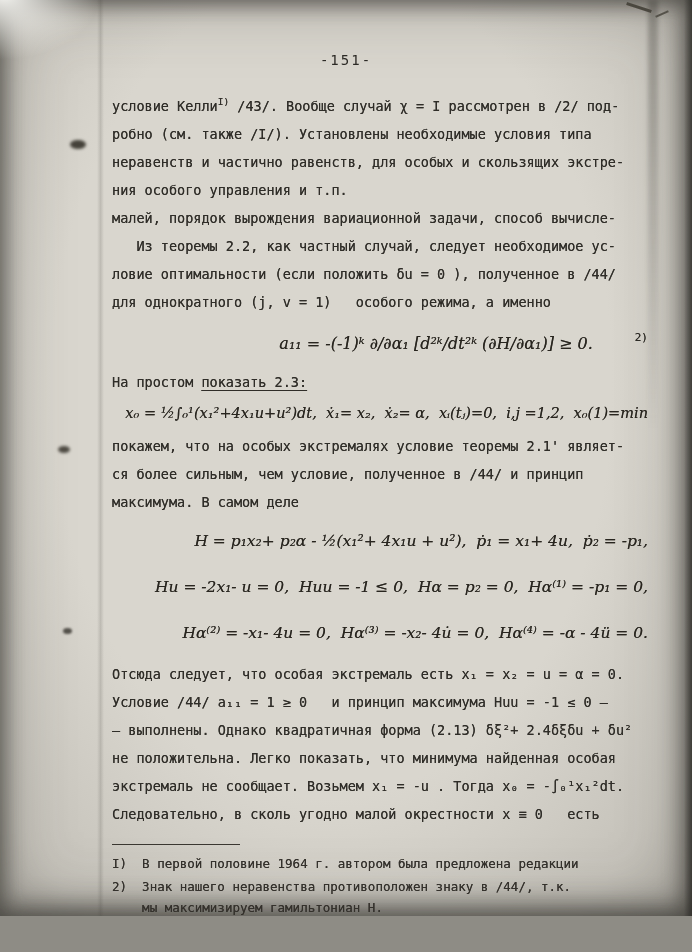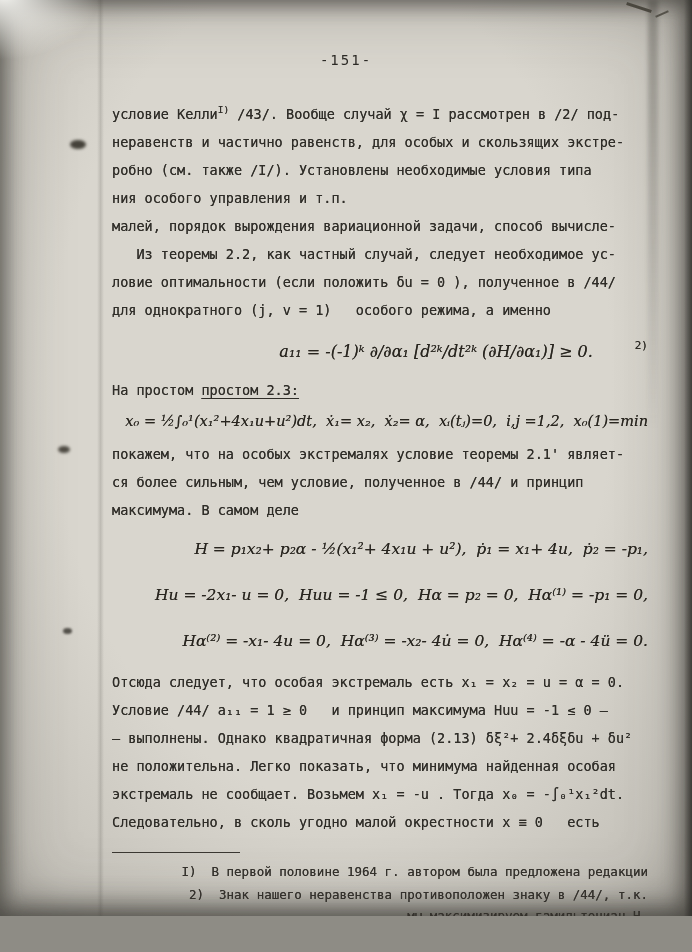--- a/index.html
+++ b/index.html
@@ -20,27 +20,27 @@
   .corner-light{
     position:absolute;left:-20px;top:-20px;width:120px;height:80px;
     background:radial-gradient(ellipse at 20% 20%, rgba(250,250,246,.95), rgba(250,250,246,0) 70%);
     pointer-events:none;
   }
   .pagenum{
     position:absolute;top:52px;left:0;right:0;text-align:center;
     font-size:14px;letter-spacing:2px;color:#2c2a26;
   }
   .content{
-    position:absolute;left:112px;top:96px;width:536px;
+    position:absolute;left:112px;top:88px;width:536px;
   }
   .t{
     font-size:13.5px;line-height:28px;white-space:pre;
     color:#2f2d28;text-shadow:0 0 .6px rgba(47,45,40,.85);
   }
-  .fn .t{font-size:12.5px;line-height:21px;color:#34312c;text-align:right;}
+  .fn .t{font-size:12.5px;line-height:21px;color:#34312c;}
   .f{
     font-family:"DejaVu Serif","DejaVu Sans",serif;font-style:italic;
     color:#28251f;text-shadow:0 0 .5px rgba(40,37,31,.8);
     white-space:pre;
     text-align:right;
   }
   .f1{font-size:16px;line-height:24px;margin:10px 0 12px 48px;position:relative;}
   .fref{
     font-family:"DejaVu Sans Mono",monospace;font-style:normal;
     font-size:11px;vertical-align:8px;margin-left:42px;color:#2c2a25;
@@ -80,32 +80,32 @@
   <div class="art a-pen2"></div>
   <div class="art a-blot1"></div>
   <div class="art a-blot2"></div>
   <div class="art a-blot3"></div>
 
   <div class="pagenum">-151-</div>
 
   <div class="content">
 
     <div class="t"><span>условие Келли</span><span class="sup">I)</span><span> /43/. Вообще случай χ = I рассмотрен в /2/ под-</span></div>
+    <div class="t">робно (см. также /I/). Установлены необходимые условия типа</div>
     <div class="t">неравенств и частично равенств, для особых и скользящих экстре-</div>
-    <div class="t">робно (см. также /I/). Установлены необходимые условия типа</div>
     <div class="t">ния особого управления и т.п.</div>
     <div class="t">малей, порядок вырождения вариационной задачи, способ вычисле-</div>
 
     <div class="t">   Из теоремы 2.2, как частный случай, следует необходимое ус-</div>
     <div class="t">ловие оптимальности (если положить δu = 0 ), полученное в /44/</div>
     <div class="t">для однократного (j, v = 1)   особого режима, а именно</div>
 
     <div class="f f1"><span>a₁₁ = -(-1)ᵏ ∂/∂α₁ [d²ᵏ/dt²ᵏ (∂H/∂α₁)] ≥ 0.</span><span class="fref">2)</span></div>
 
-    <div class="t"><span>На простом </span><span class="u">простом 2.3:</span></div>
+    <div class="t"><span>На простом </span><span class="u">показать 2.3:</span></div>
 
     <div class="f f2">x₀ = ½∫₀¹(x₁²+4x₁u+u²)dt,  ẋ₁= x₂,  ẋ₂= α,  xᵢ(tⱼ)=0,  i,j =1,2,  x₀(1)=min</div>
 
     <div class="t">покажем, что на особых экстремалях условие теоремы 2.1' являет-</div>
     <div class="t">ся более сильным, чем условие, полученное в /44/ и принцип</div>
     <div class="t">максимума. В самом деле</div>
 
     <div class="f f3">H = p₁x₂+ p₂α - ½(x₁²+ 4x₁u + u²),  ṗ₁ = x₁+ 4u,  ṗ₂ = -p₁,</div>
     <div class="f f3">Hu = -2x₁- u = 0,  Huu = -1 ≤ 0,  Hα = p₂ = 0,  Hα⁽¹⁾ = -p₁ = 0,</div>
     <div class="f f3">Hα⁽²⁾ = -x₁- 4u = 0,  Hα⁽³⁾ = -x₂- 4u̇ = 0,  Hα⁽⁴⁾ = -α - 4ü = 0.</div>

